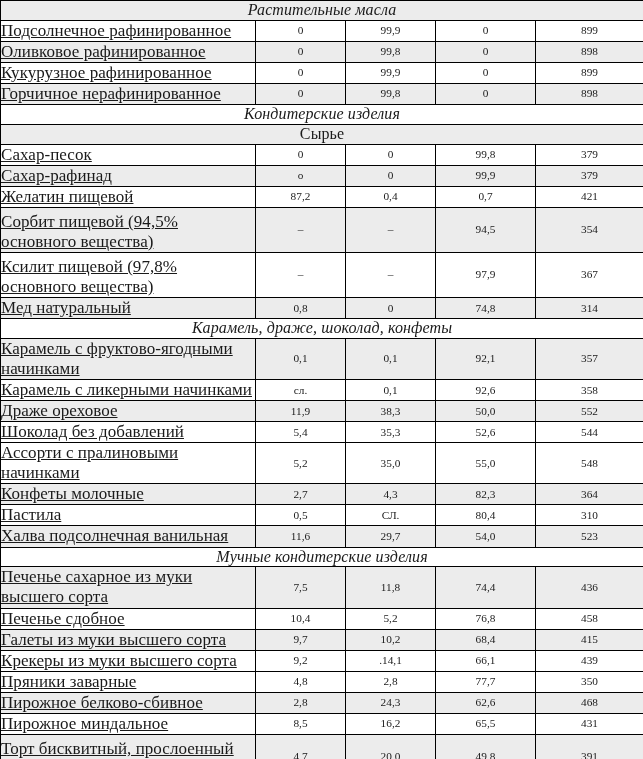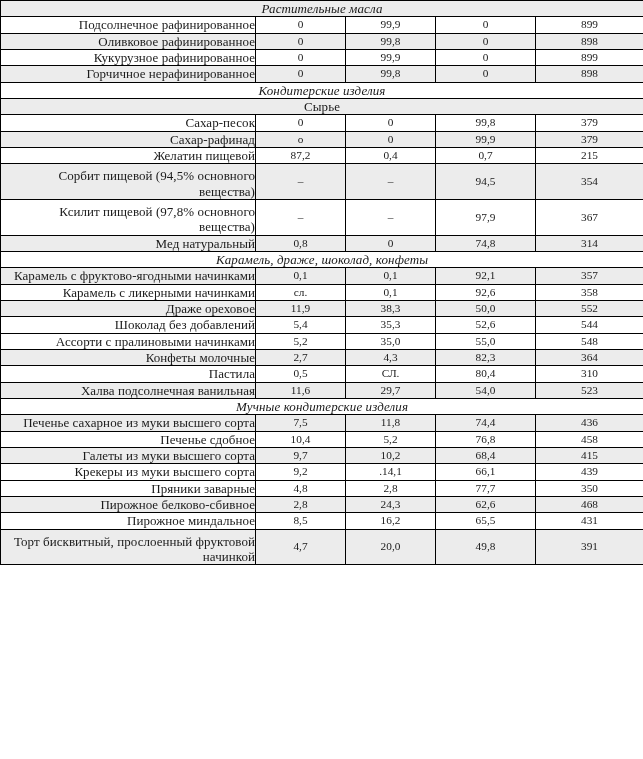--- a/index.html
+++ b/index.html
@@ -46,34 +46,35 @@
   }
 
   
   tr.shade > td { background: #ececec; }
 
   
   td.section {
     text-align: center;
     font-style: italic;
     padding: 4px 6px 5px 6px;
-    font-size: 13px;
+    font-size: 16px;
     letter-spacing: 0.1px;
   }
   td.section.plain {
     font-style: normal;
     margin-top: 15px;
   }
 
   
   td.name {
-    text-align: right;
+    text-align: left;
     padding: 4px 4px 4px 8px;
-    font-size: 13px;
+    font-size: 17px;
     letter-spacing: 0.05px;
+    text-decoration: underline;
   }
   td.name.two-line {
     padding-top: 4px;
     padding-bottom: 0;
   }
 
   
   td.val {
     text-align: center;
     padding: 4px 4px 4px 4px;
@@ -147,21 +148,21 @@
           <td class="val">о</td>
           <td class="val">0</td>
           <td class="val">99,9</td>
           <td class="val">379</td>
         </tr>
         <tr class="data">
           <td class="name">Желатин пищевой</td>
           <td class="val">87,2</td>
           <td class="val">0,4</td>
           <td class="val">0,7</td>
-          <td class="val">215</td>
+          <td class="val">421</td>
         </tr>
         <tr class="shade data2">
           <td class="name two-line">Сорбит пищевой (94,5% основного вещества)</td>
           <td class="val">–</td>
           <td class="val">–</td>
           <td class="val">94,5</td>
           <td class="val">354</td>
         </tr>
         <tr class="data2">
           <td class="name two-line">Ксилит пищевой (97,8% основного вещества)</td>

